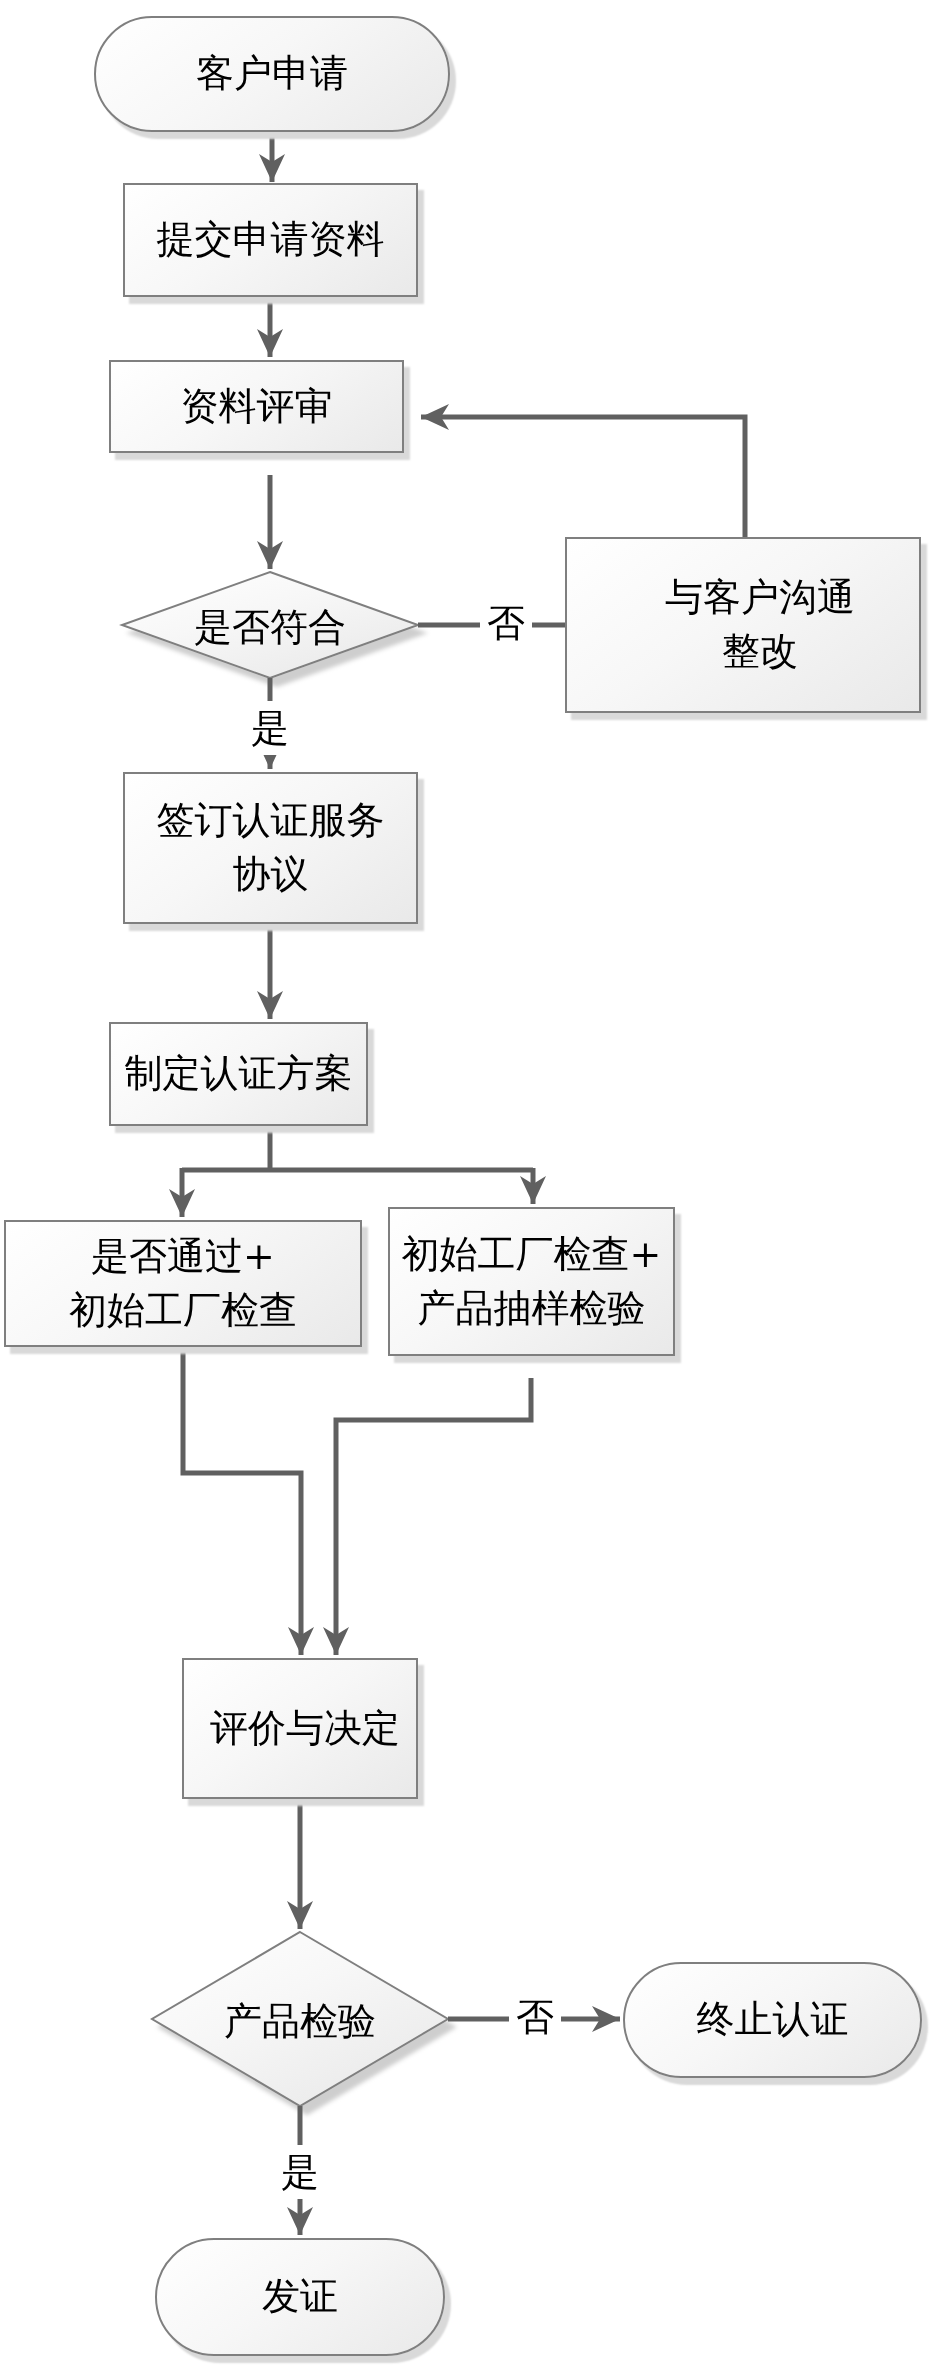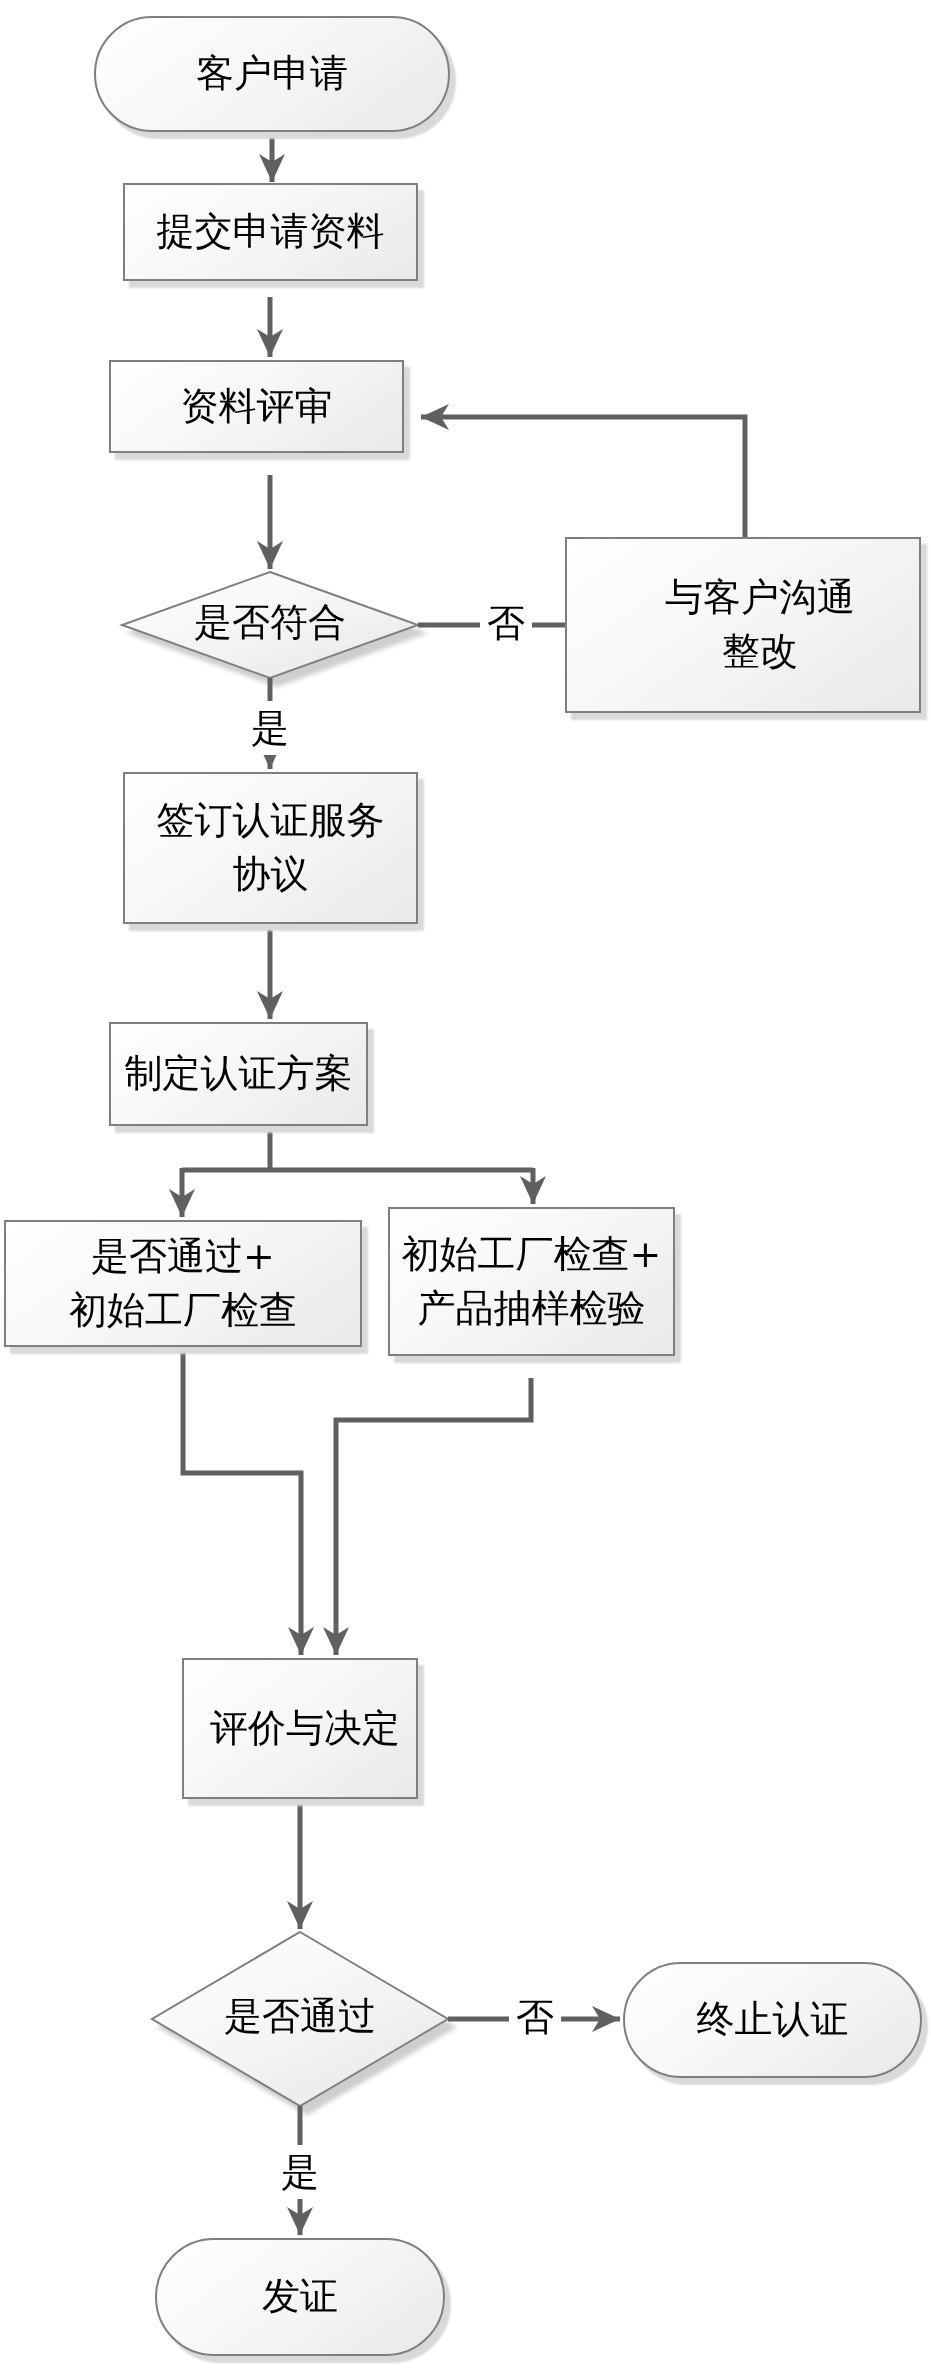--- a/index.html
+++ b/index.html
@@ -9,21 +9,21 @@
   .wire{fill:none;stroke:var(--line,#606060);stroke-width:5;}
   #arw path{fill:var(--line,#606060);stroke:none;}
   .diamond{fill:url(#nodeGrad);stroke:var(--border,#7f7f7f);stroke-width:2;filter:url(#ds);}
   .node{position:absolute;z-index:2;box-sizing:border-box;display:flex;align-items:center;justify-content:center;
         background:linear-gradient(145deg,#ffffff 0%,#f7f7f7 45%,#e9e9e9 100%);
         border:2px solid var(--border,#7f7f7f);
         box-shadow:6px 7px 2px #d9d9d9;
         color:var(--text,#000);font-size:38px;}
   .node span{white-space:pre-line;text-align:center;line-height:1.42;}
   .oval{border-radius:999px;}
-  .dlabel{position:absolute;z-index:3;display:flex;align-items:flex-start;justify-content:center;
+  .dlabel{position:absolute;z-index:3;display:flex;align-items:flex-end;justify-content:center;
           color:var(--text,#000);font-size:38px;background:transparent;}
   .dlabel span{white-space:pre-line;text-align:center;}
   .edge-label{position:absolute;z-index:3;width:52px;height:54px;display:flex;align-items:center;justify-content:center;
               background:#ffffff;color:var(--text,#000);font-size:38px;}
 </style>
 </head>
 <body>
 
 <div class="canvas">
 
@@ -60,21 +60,21 @@
     <path class="wire" d="M531,1378 V1420 H336 V1655" marker-end="url(#arw)"></path>
     <path class="wire" d="M300,1799 V1929" marker-end="url(#arw)"></path>
     <path class="wire" d="M448,2019 H620" marker-end="url(#arw)"></path>
     <path class="wire" d="M300,2106 V2235" marker-end="url(#arw)"></path>
   </svg>
 
   <div class="node oval" style="left:94px;top:6px;width:356px;height:116px;margin-top:10px;">
     <span>客户申请</span>
   </div>
 
-  <div class="node" style="left:123px;top:183px;width:295px;height:98px;">
+  <div class="node" style="left:123px;top:183px;width:295px;height:114px;">
     <span>提交申请资料</span>
   </div>
 
   <div class="node" style="left:109px;top:360px;width:295px;height:93px;">
     <span>资料评审</span>
   </div>
 
   <div class="dlabel" style="left:140px;top:597px;width:260px;height:56px;">
     <span>是否符合</span>
   </div>
@@ -101,21 +101,21 @@
   <div class="node" style="left:388px;top:1207px;width:287px;height:149px;">
     <span>初始工厂检查+
 产品抽样检验</span>
   </div>
 
   <div class="node" style="left:182px;top:1658px;width:236px;height:141px;padding-left:10px;">
     <span>评价与决定</span>
   </div>
 
   <div class="dlabel" style="left:170px;top:1991px;width:260px;height:56px;">
-    <span>是否通过</span>
+    <span>产品检验</span>
   </div>
 
   <div class="node oval" style="left:623px;top:1962px;width:299px;height:116px;">
     <span>终止认证</span>
   </div>
 
   <div class="node oval" style="left:155px;top:2238px;width:290px;height:118px;">
     <span>发证</span>
   </div>
 

